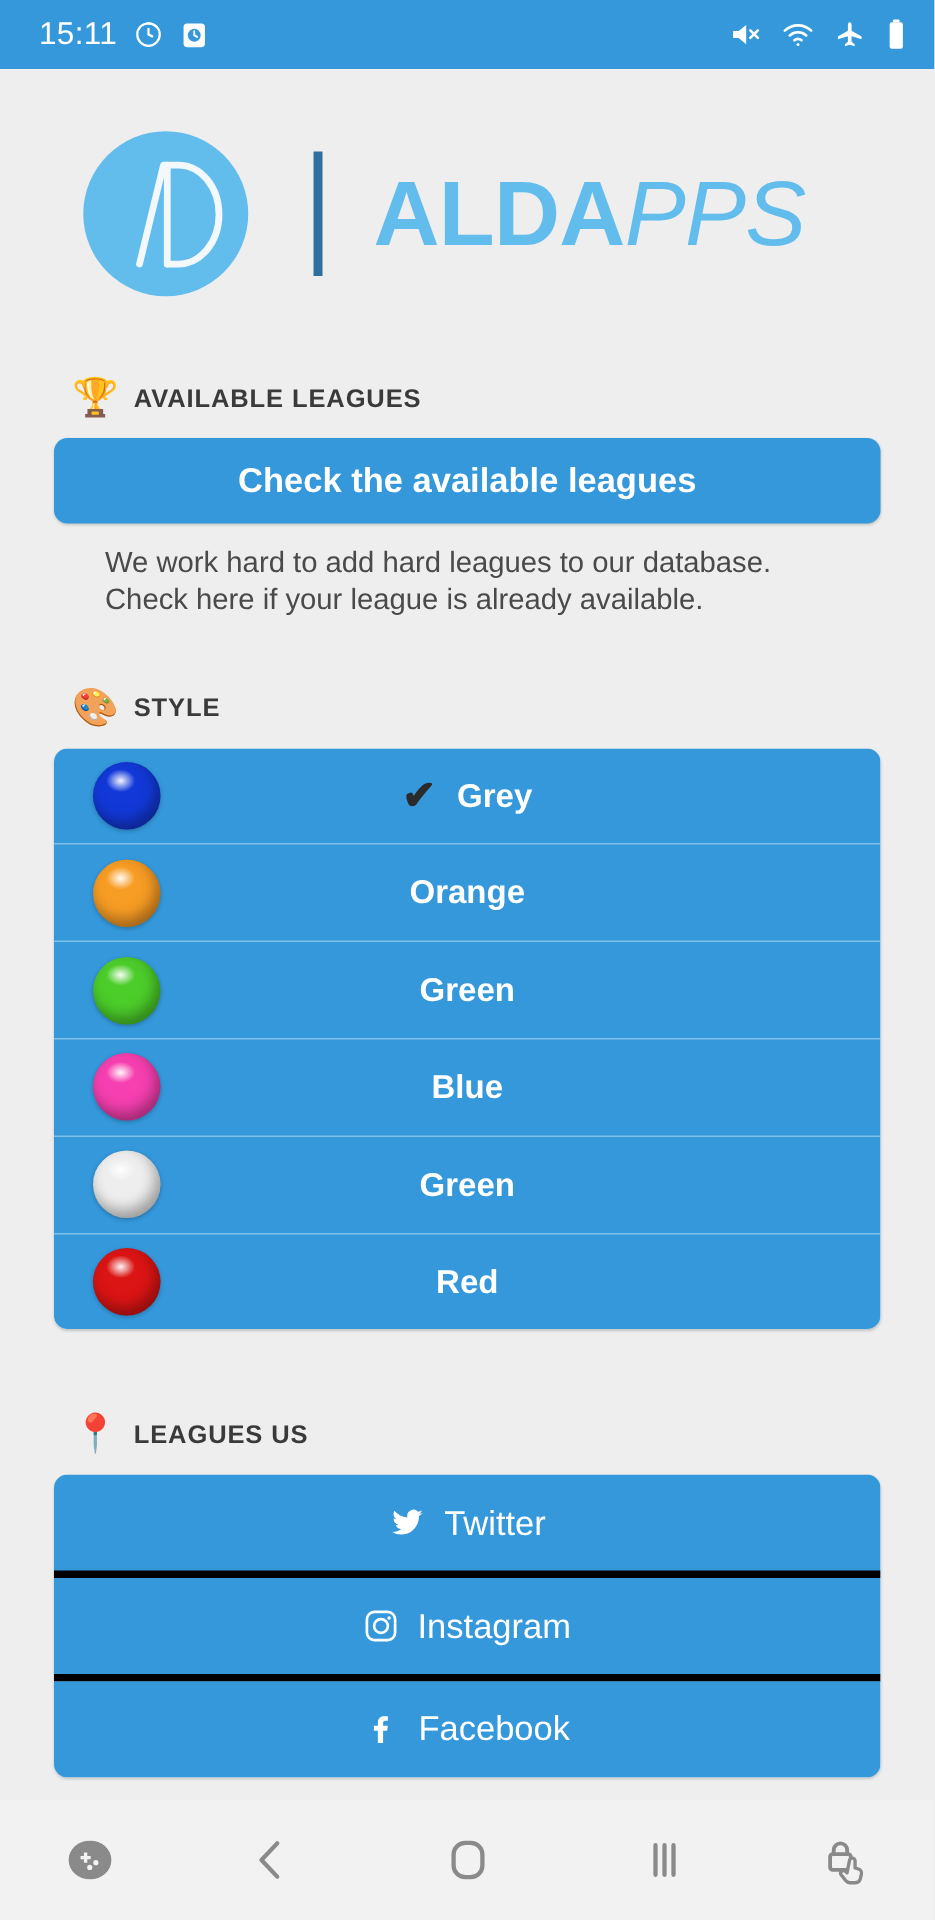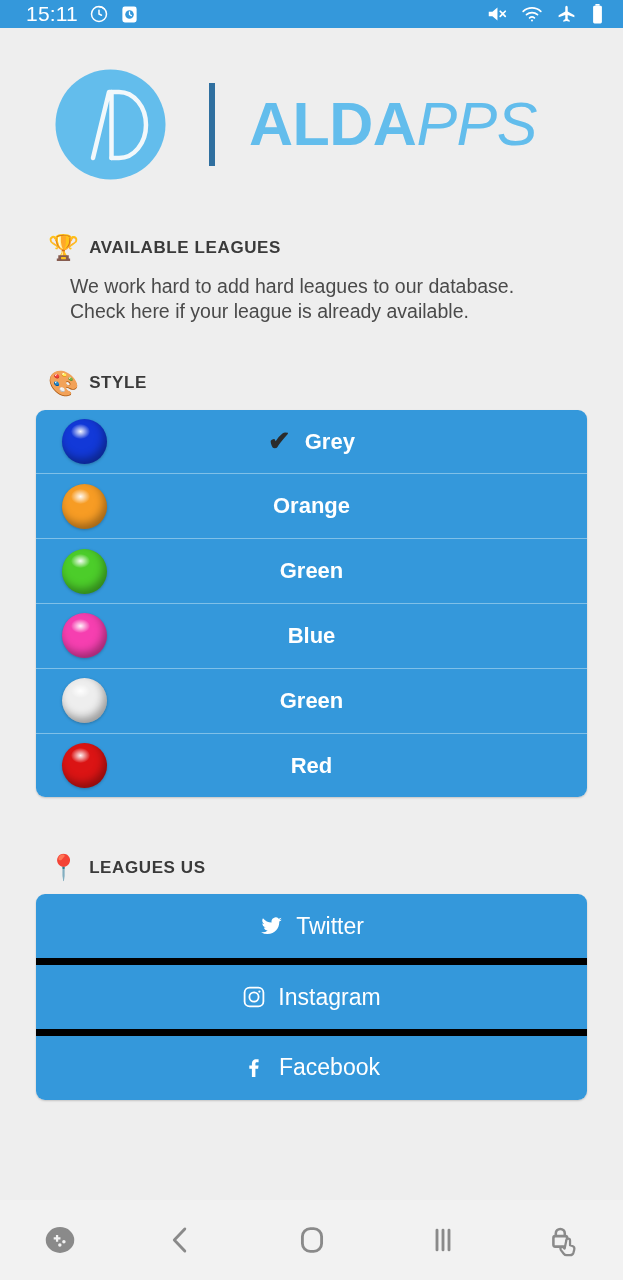--- a/index.html
+++ b/index.html
@@ -10,21 +10,21 @@
     width: 623px;
     height: 1280px;
     background: #eeeeee;
     font-family: "Liberation Sans", sans-serif;
     overflow: hidden;
     position: relative;
   }
 
   
   .status-bar {
-    height: 28px;
+    height: 46px;
     background: #3498db;
     display: flex;
     align-items: center;
     justify-content: space-between;
     padding: 0 18px 0 26px;
     box-sizing: border-box;
   }
   .status-left {
     display: flex;
     align-items: center;
@@ -178,21 +178,21 @@
   }
 
   
   .contact-row {
     height: 63.8px;
     background: #3498db;
     display: flex;
     align-items: center;
     justify-content: center;
     gap: 12px;
-    border-bottom: 7px solid #000000;
+    border-bottom: 5px solid #000000;
   }
   .contact-row:last-child { border-bottom: none; }
   .contact-label {
     font-size: 23px;
     color: #ffffff;
   }
   .contact-icon {
     display: flex;
     align-items: center;
     justify-content: center;
@@ -290,20 +290,23 @@
     </span>
   </div>
 
   <div class="spacer-40"></div>
 
   <div class="section">
     <div class="section-head">
       <span class="section-emoji">🏆</span>
       <span class="section-title">AVAILABLE LEAGUES</span>
     </div>
+    <div class="primary-btn">
+      <span>Check the available leagues</span>
+    </div>
     <div class="helper-text">
       <div>We work hard to add hard leagues to our database.</div>
       <div>Check here if your league is already available.</div>
     </div>
   </div>
 
   <div class="spacer-30"></div>
 
   <div class="section">
     <div class="section-head">

